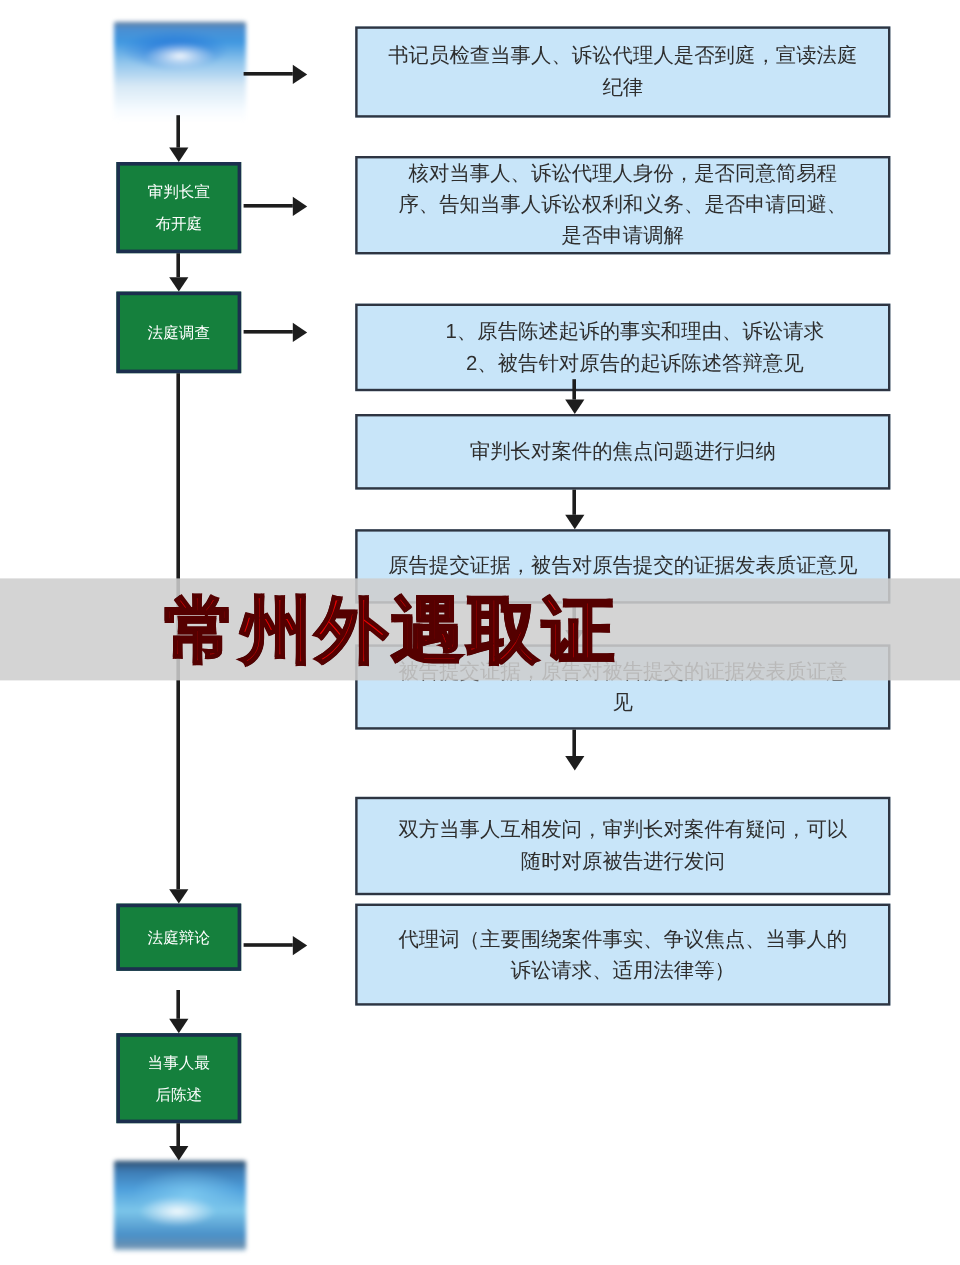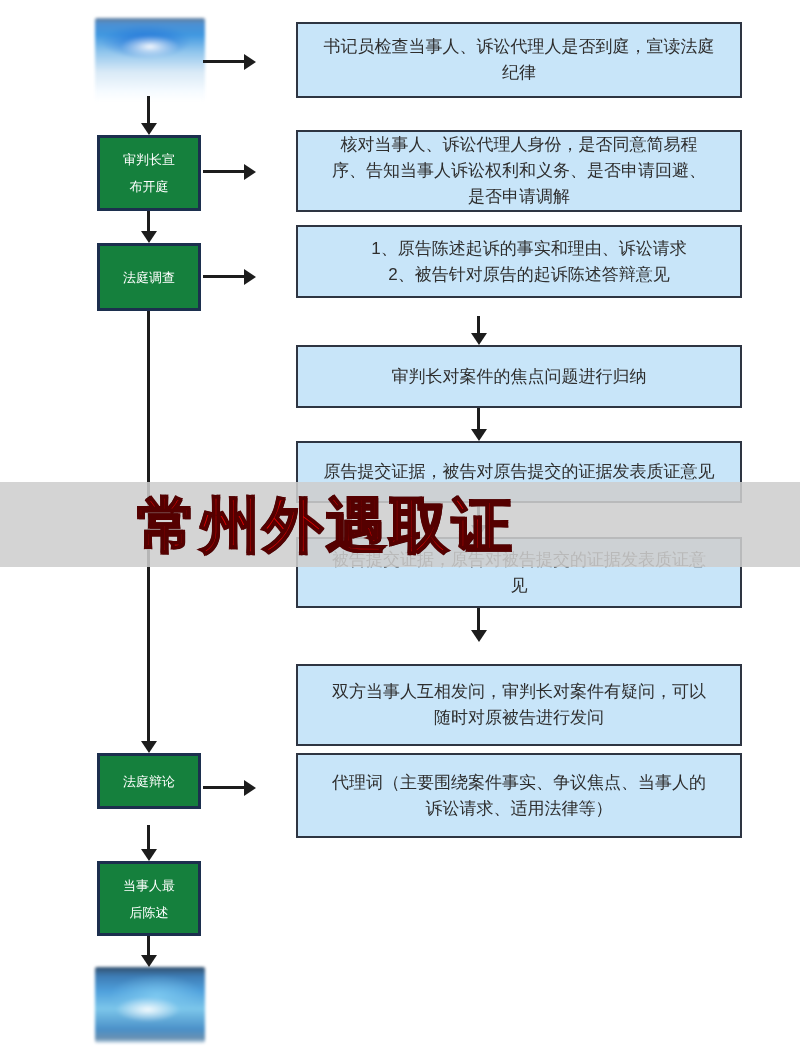--- a/index.html
+++ b/index.html
@@ -79,21 +79,21 @@
 
   <div class="photo photo-bottom" style="left:95px; top:967px;"></div>
 
   <div class="rnode" style="top:22px; height:76px;">书记员检查当事人、诉讼代理人是否到庭，宣读法庭
 纪律</div>
 
   <div class="rnode" style="top:130px; height:82px;">核对当事人、诉讼代理人身份，是否同意简易程
 序、告知当事人诉讼权利和义务、是否申请回避、
 是否申请调解</div>
 
-  <div class="rnode" style="top:225px; height:73px;padding-left:32px;">1、原告陈述起诉的事实和理由、诉讼请求
+  <div class="rnode" style="top:253px; height:73px;padding-left:32px;">1、原告陈述起诉的事实和理由、诉讼请求
 2、被告针对原告的起诉陈述答辩意见</div>
 
   <div class="rnode" style="top:345px; height:63px;">审判长对案件的焦点问题进行归纳</div>
 
   <div class="rnode" style="top:441px; height:62px;">原告提交证据，被告对原告提交的证据发表质证意见</div>
 
   <div class="rnode" style="top:537px; height:71px;">被告提交证据，原告对被告提交的证据发表质证意
 见</div>
 
   <div class="rnode" style="top:664px; height:82px;">双方当事人互相发问，审判长对案件有疑问，可以

